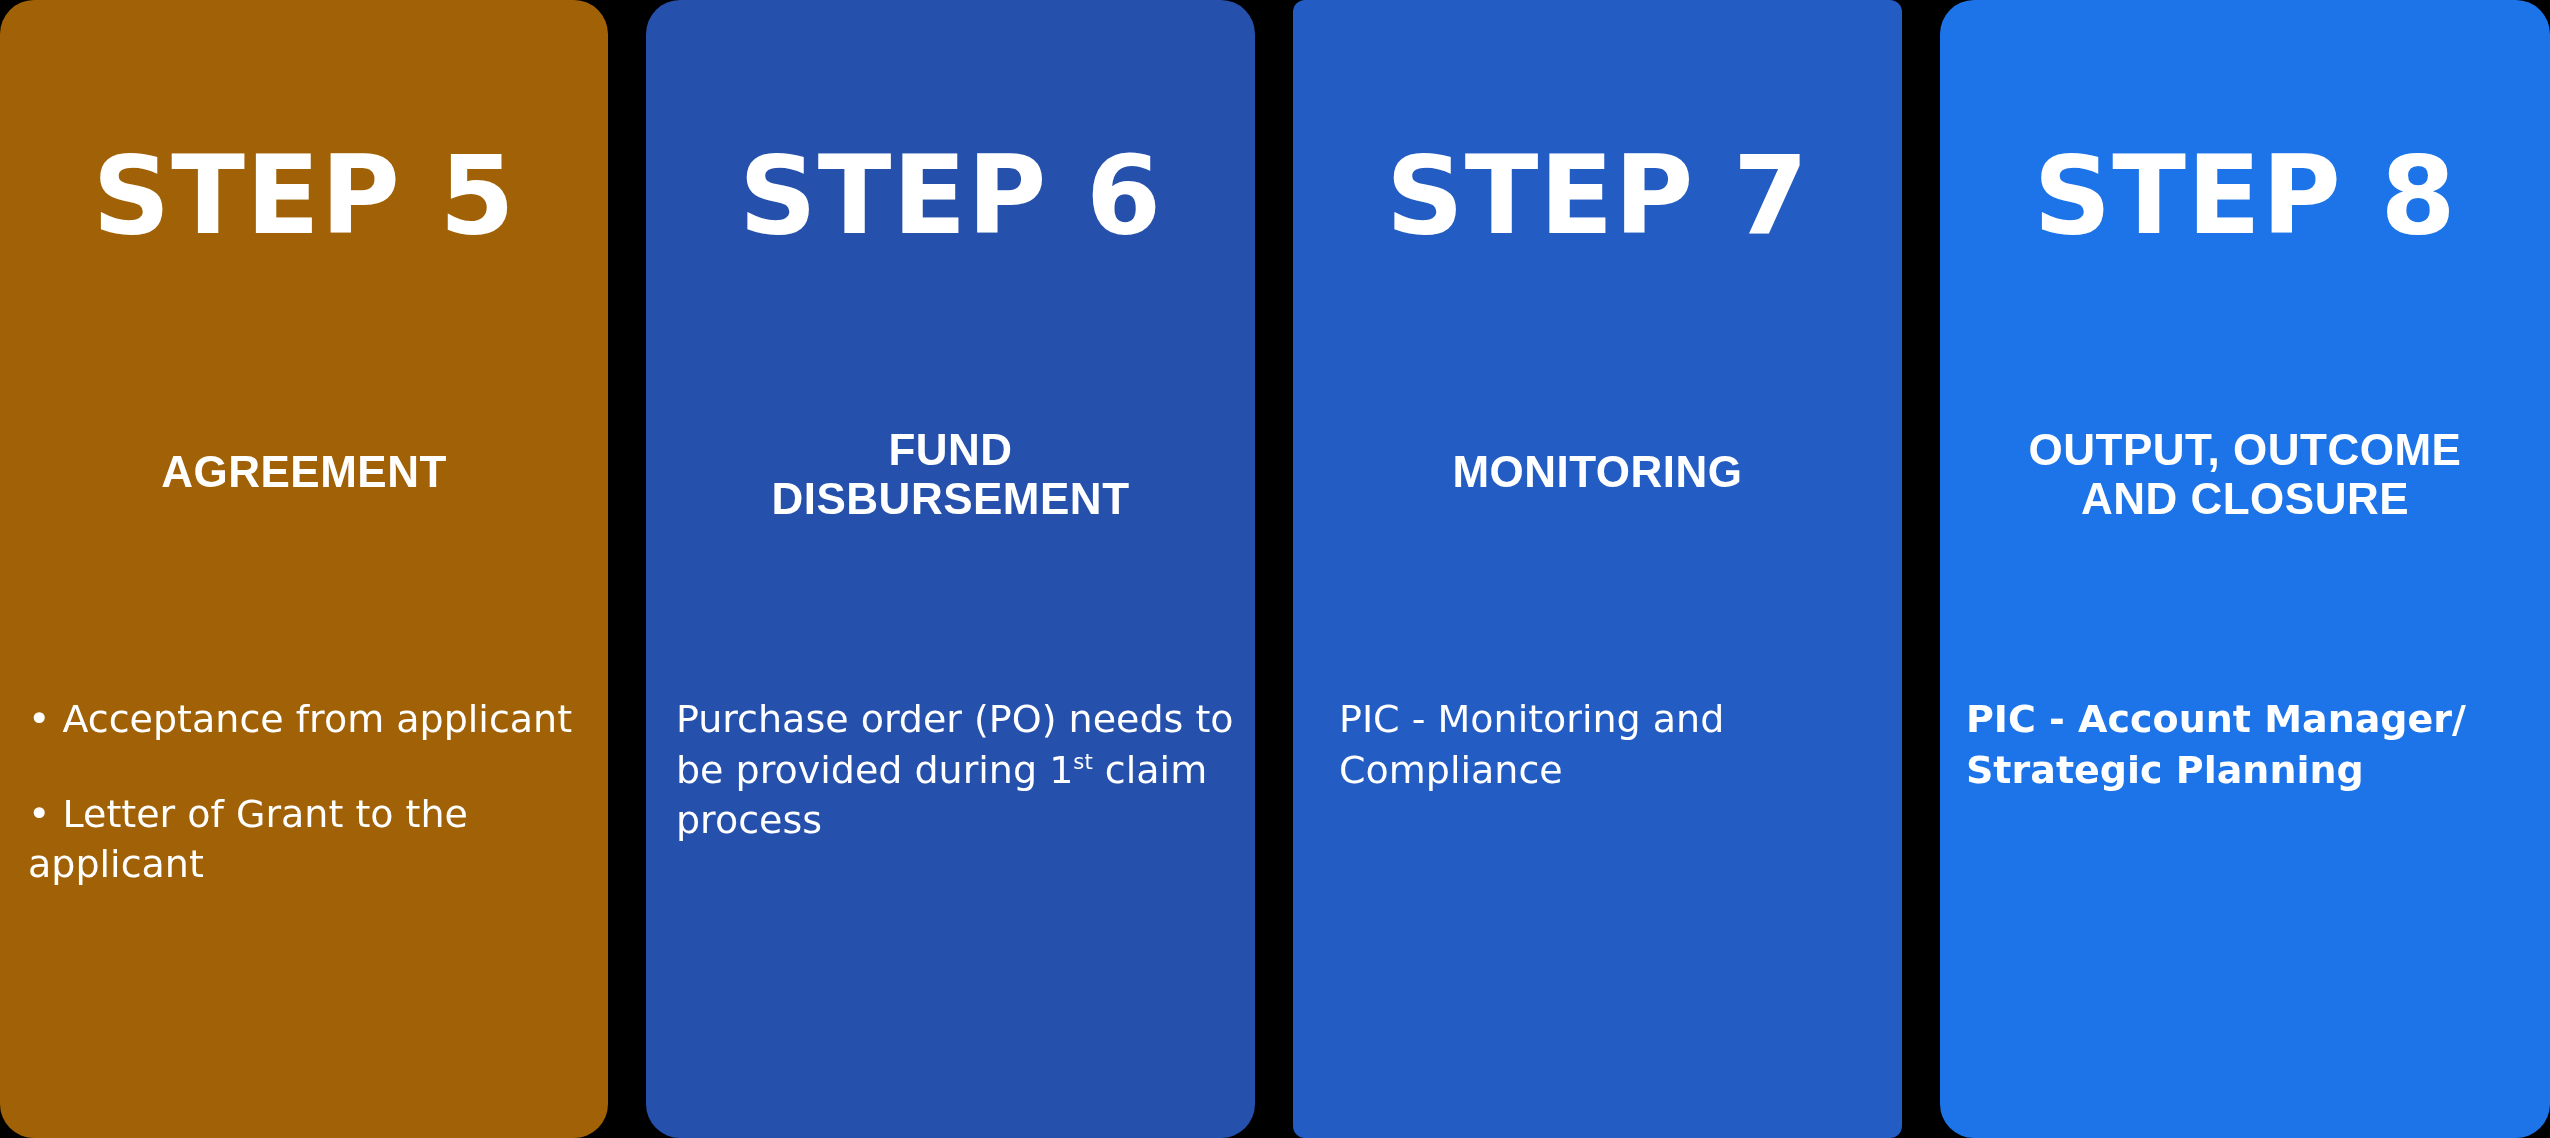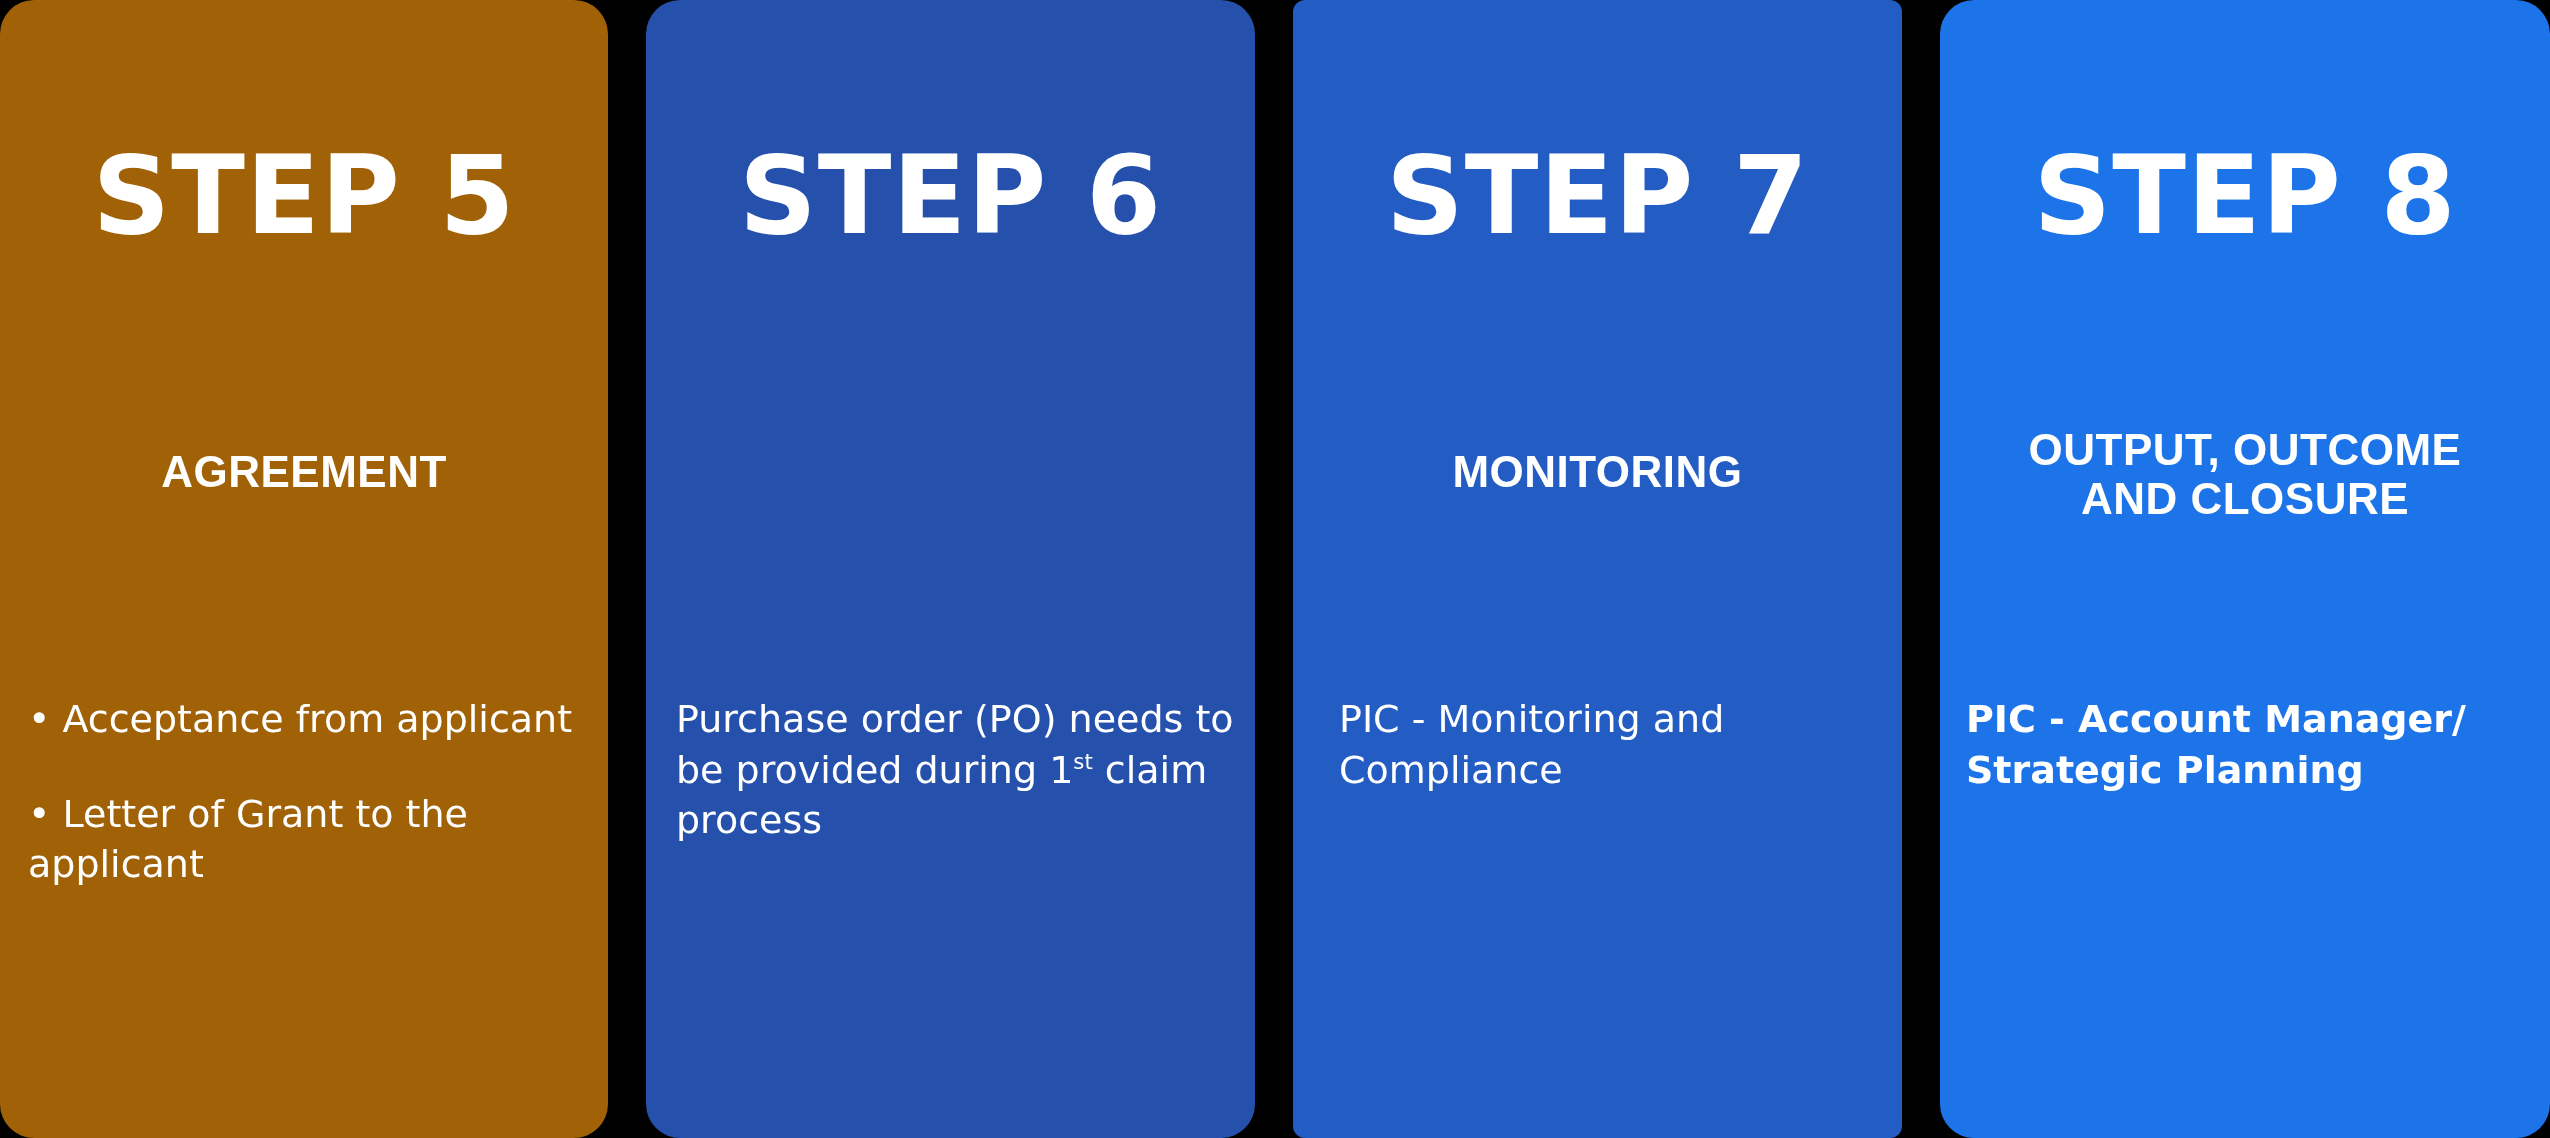--- a/index.html
+++ b/index.html
@@ -107,20 +107,24 @@
     <div class="step-title">STEP 5</div>
     <div class="step-subtitle">AGREEMENT</div>
     <div class="step-body">
       <p class="body-para">• Acceptance from applicant</p>
       <p class="body-para">• Letter of Grant to the applicant</p>
     </div>
   </div>
 
   <div class="step-card card-1" style="background: rgb(37, 80, 172); border-radius: 34px;">
     <div class="step-title">STEP 6</div>
+    <div class="step-subtitle">
+      <span>FUND</span><br>
+      <span>DISBURSEMENT</span>
+    </div>
     <div class="step-body">
       <p class="body-para"><span>Purchase order (PO) needs to be provided during 1</span><sup>st</sup><span> claim process</span></p>
     </div>
   </div>
 
   <div class="step-card card-2" style="background: rgb(35, 92, 194); border-radius: 12px;">
     <div class="step-title">STEP 7</div>
     <div class="step-subtitle">MONITORING</div>
     <div class="step-body">
       <p class="body-para">PIC - Monitoring and Compliance</p>

